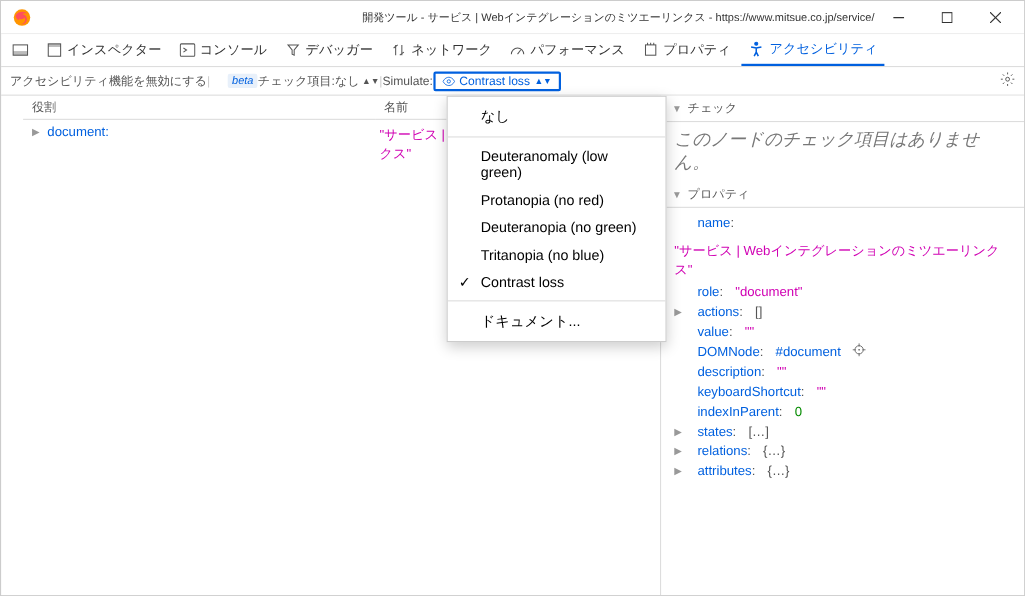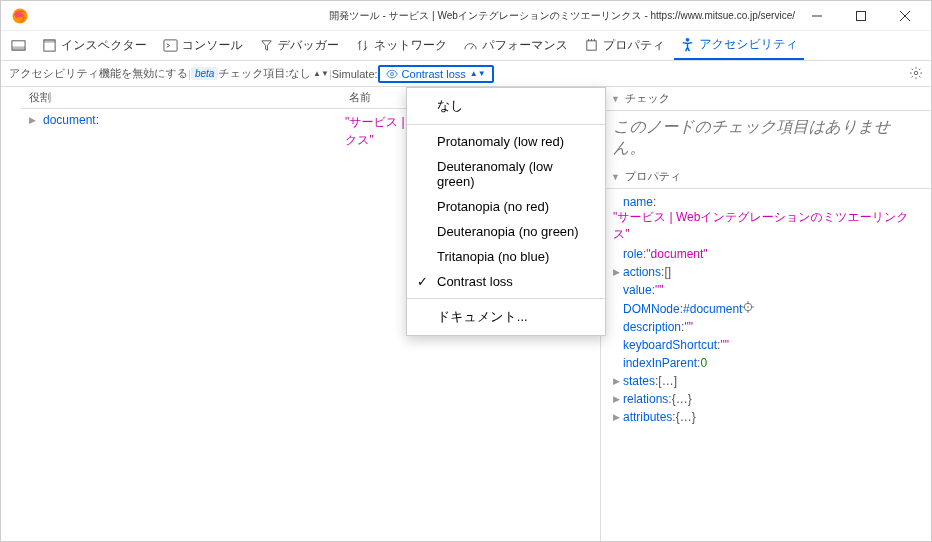--- a/index.html
+++ b/index.html
@@ -9,21 +9,21 @@
 .titlebar .title { flex: 1; font-size: 10px; color: #333; text-align: right; }
 .winbtn { width: 44px; height: 30px; display: flex; align-items: center; justify-content: center; }
 .winbtn svg { width: 10px; height: 10px; }
 .toolbar { height: 30px; display: flex; padding: 0 4px; gap: 4px; border-bottom: 1px solid #ddd; }
 .tool { display: flex; align-items: center; gap: 4px; padding: 4px 6px; color: #333; font-size: 12px; white-space: nowrap; }
 .tool svg { width: 15px; height: 15px; }
 .tool.active { color: #0060df; border-bottom: 2px solid #0060df; }
 .tool.active svg path, .tool.active svg circle, .tool.active svg line { stroke: #0060df; }
 .toolbar .spacer { flex: 1; }
 .subbar { height: 26px; display: flex; align-items: center; padding: 0 8px; gap: 0; border-bottom: 1px solid #ddd; font-size: 11px; color: #555; }
-.beta { background: #e8f0fa; color: #0060df; padding: 1px 4px; border-radius: 2px; font-style: italic; font-size: 10px; }
+.beta { background: #e8f0fa; color: #0060df; padding: 1px 4px; border-radius: 2px; font-style: italic; font-size: 10px; margin-left: 16px; }
 .simbtn { border: 2px solid #0060df; border-radius: 2px; padding: 1px 6px; color: #0060df; display: flex; align-items: center; gap: 4px; font-size: 11px; background: #fff; }
 .subbar .sub-spacer { flex: 1; }
 .gear { width: 14px; height: 14px; }
 .main { display: flex; height: calc(100% - 86px); margin-left: 20px; }
 .leftpane { flex: 1; display: flex; position: relative; border-right: 1px solid #ddd; }
 .col1 { width: 320px; }
 .col2 { flex: 1; }
 .colhead { height: 22px; border-bottom: 1px solid #ddd; padding: 3px 8px; color: #555; font-size: 11px; }
 .treerow { padding: 4px 8px; display: flex; align-items: center; gap: 4px; }
 .twisty { color: #999; font-size: 9px; display: inline-block; width: 10px; }
@@ -31,21 +31,21 @@
 .namecell { color: #d000b3; padding: 4px 4px; line-height: 1.5; }
 .dropdown { position: absolute; top: 0; left: 385px; width: 200px; background: #fff; border: 1px solid #ccc; box-shadow: 0 4px 12px rgba(0,0,0,.2); padding: 4px 0; font-size: 13px; z-index: 10; }
 .dd-item { padding: 5px 14px 5px 30px; position: relative; }
 .dd-item.sel::before { content: "✓"; position: absolute; left: 10px; }
 .dd-sep { border-top: 1px solid #ddd; margin: 4px 0; }
 .rightpane { width: 330px; display: flex; flex-direction: column; }
 .rhead { padding: 4px 10px; border-bottom: 1px solid #ddd; background: #fff; color: #555; font-size: 11px; display: flex; align-items: center; gap: 4px; }
 .rbody { padding: 6px 12px; }
 .rbody .it { color: #777; font-style: italic; font-size: 16px; }
 .props { padding: 4px 0; }
-.prow { padding: 2px 12px; font-size: 12px; display: flex; align-items: center; flex-wrap: wrap; gap: 0; }
+.prow { padding: 2px 12px; font-size: 12px; display: flex; align-items: center; flex-wrap: wrap; gap: 11px; }
 .prow .tw { width: 10px; color: #999; font-size: 9px; }
 .key { color: #0060df; }
 .key::after { content: ":"; color: #555; margin-left: 0; }
 .str { color: #d000b3; }
 .num { color: #058b00; }
 .sym { color: #555; }
 .node { color: #0060df; }
 </style>
 </head>
 <body>
@@ -176,21 +176,20 @@
       <div class="colhead">名前</div>
       <div class="namecell">
         <div>"サービス | Webインテグレーション</div>
         <div>クス"</div>
       </div>
     </div>
 
     <div class="dropdown">
       <div class="dd-item">なし</div>
       <div class="dd-sep"></div>
-      <div class="dd-item">Protanomaly (low red)</div>
       <div class="dd-item">Deuteranomaly (low green)</div>
       <div class="dd-item">Protanopia (no red)</div>
       <div class="dd-item">Deuteranopia (no green)</div>
       <div class="dd-item">Tritanopia (no blue)</div>
       <div class="dd-item sel">Contrast loss</div>
       <div class="dd-sep"></div>
       <div class="dd-item">ドキュメント...</div>
     </div>
   </div>
 

